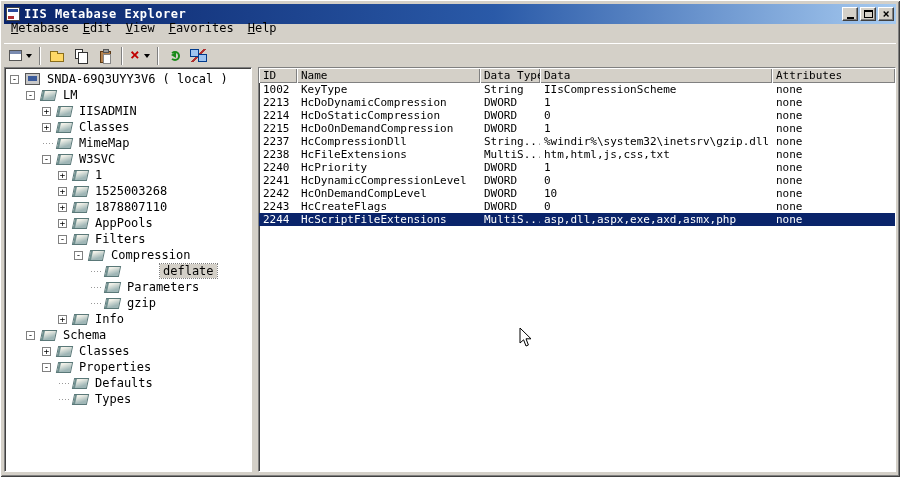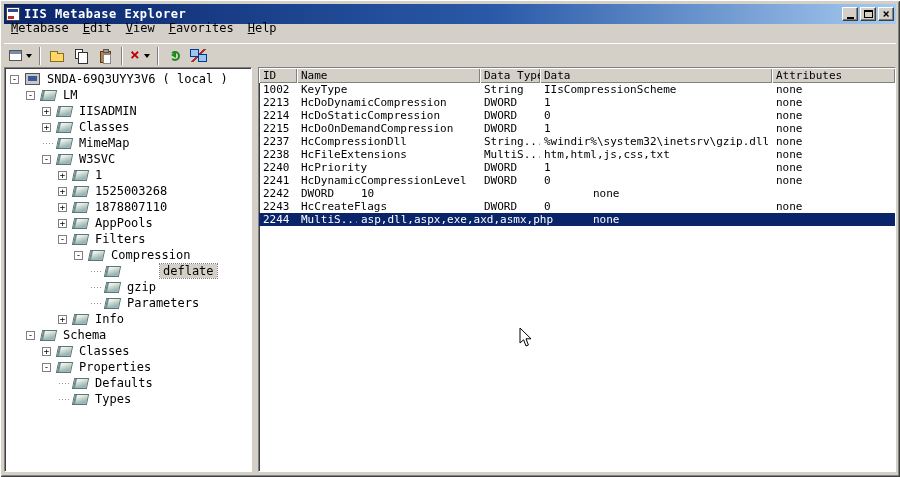--- a/index.html
+++ b/index.html
@@ -274,31 +274,31 @@
           <span class="tree-label sel">deflate</span>
         </div>
         <div class="tree-row">
           <span class="indent"></span>
           <span class="indent"></span>
           <span class="indent"></span>
           <span class="indent"></span>
           <span class="indent"></span>
           <span class="exp-slot"></span>
           <span class="db-icon"></span>
+          <span class="tree-label">Parameters</span>
+        </div>
+        <div class="tree-row">
+          <span class="indent"></span>
+          <span class="indent"></span>
+          <span class="indent"></span>
+          <span class="indent"></span>
+          <span class="indent"></span>
+          <span class="exp-slot"></span>
+          <span class="db-icon"></span>
           <span class="tree-label">gzip</span>
-        </div>
-        <div class="tree-row">
-          <span class="indent"></span>
-          <span class="indent"></span>
-          <span class="indent"></span>
-          <span class="indent"></span>
-          <span class="indent"></span>
-          <span class="exp-slot"></span>
-          <span class="db-icon"></span>
-          <span class="tree-label">Parameters</span>
         </div>
         <div class="tree-row">
           <span class="indent"></span>
           <span class="indent"></span>
           <span class="indent"></span>
           <span class="exp-wrap">
             <span class="expander">+</span>
           </span>
           <span class="db-icon"></span>
           <span class="tree-label">Info</span>
@@ -407,33 +407,35 @@
           </div>
           <div class="lrow">
             <div class="cell c0">2241</div>
             <div class="cell c1">HcDynamicCompressionLevel</div>
             <div class="cell c2">DWORD</div>
             <div class="cell c3">0</div>
             <div class="cell c4">none</div>
           </div>
           <div class="lrow">
             <div class="cell c0">2242</div>
+            <div class="cell c1">HcOnDemandCompLevel</div>
             <div class="cell c2">DWORD</div>
             <div class="cell c3">10</div>
             <div class="cell c4">none</div>
           </div>
           <div class="lrow">
             <div class="cell c0">2243</div>
             <div class="cell c1">HcCreateFlags</div>
             <div class="cell c2">DWORD</div>
             <div class="cell c3">0</div>
             <div class="cell c4">none</div>
           </div>
           <div class="lrow selected">
             <div class="cell c0">2244</div>
+            <div class="cell c1">HcScriptFileExtensions</div>
             <div class="cell c2">MultiS...</div>
             <div class="cell c3">asp,dll,aspx,exe,axd,asmx,php</div>
             <div class="cell c4">none</div>
           </div>
         </div>
     </div>
   </div>
 
   <svg class="mouse-cursor" width="14" height="21" viewBox="0 0 14 21">
     <polygon points="1,1 1,16 4.6,12.8 7,19 9.4,18 7,11.8 12,11.8" fill="#ffffff" stroke="#000000" stroke-width="1"></polygon>

